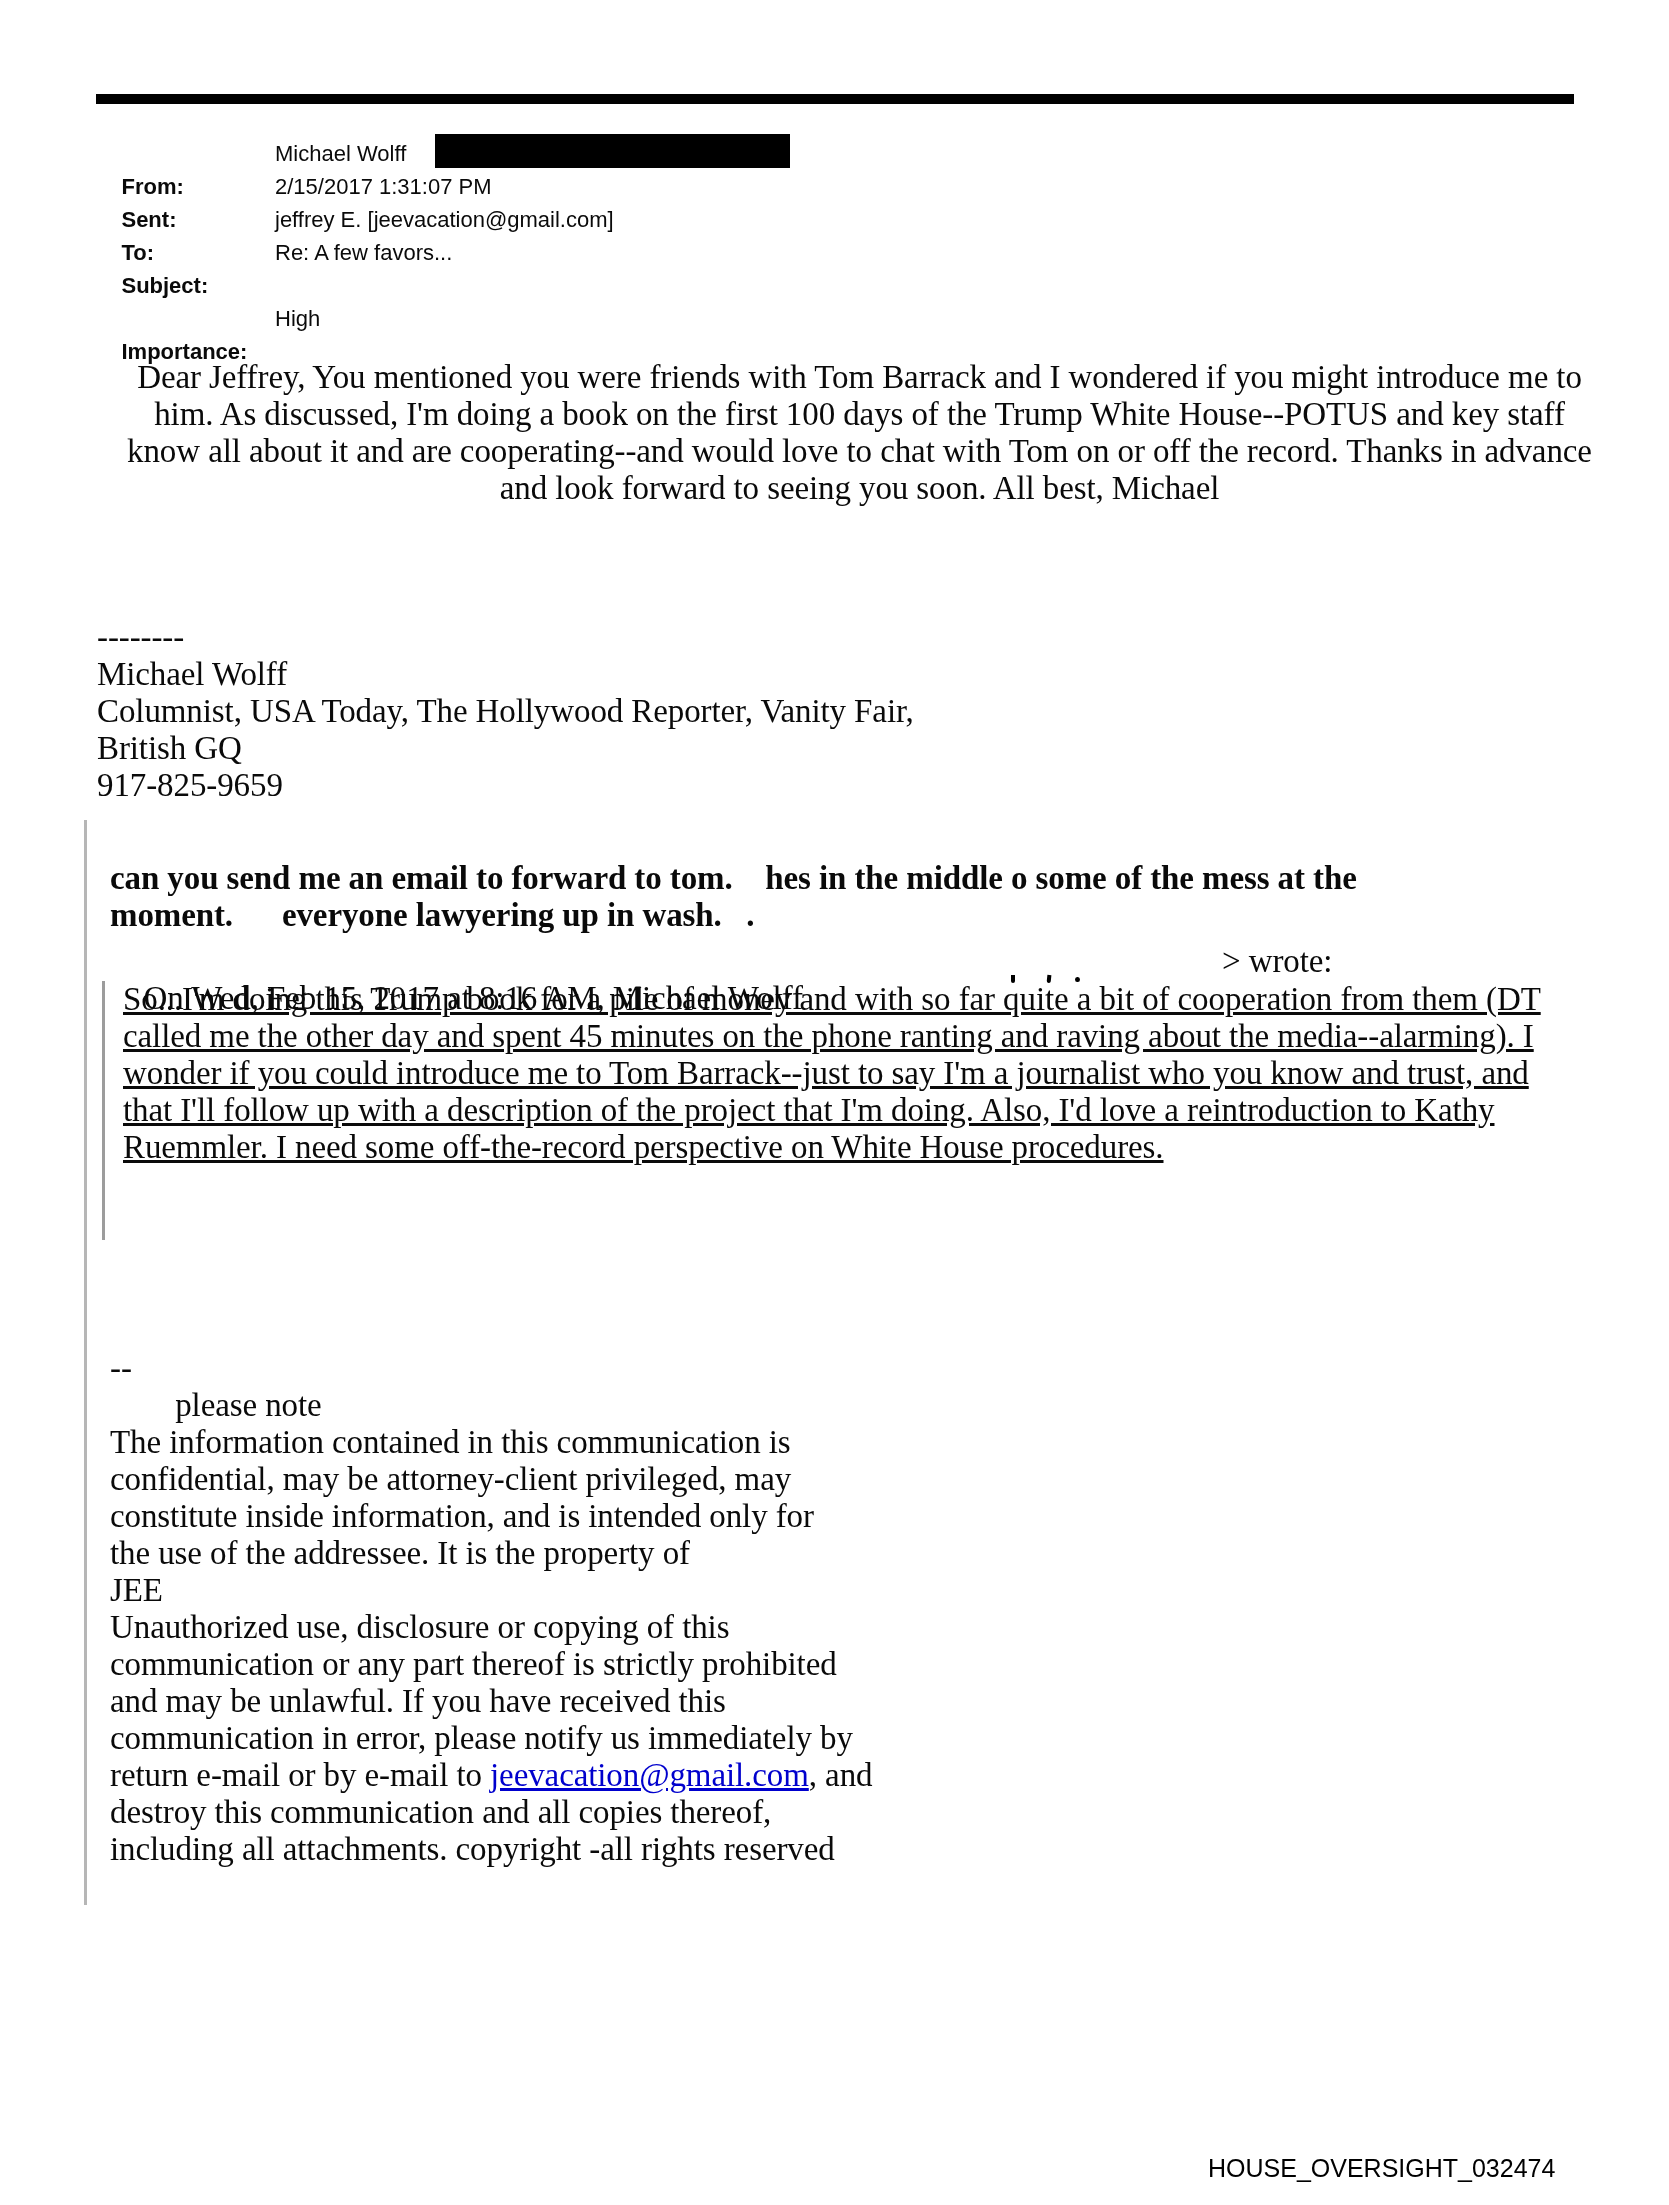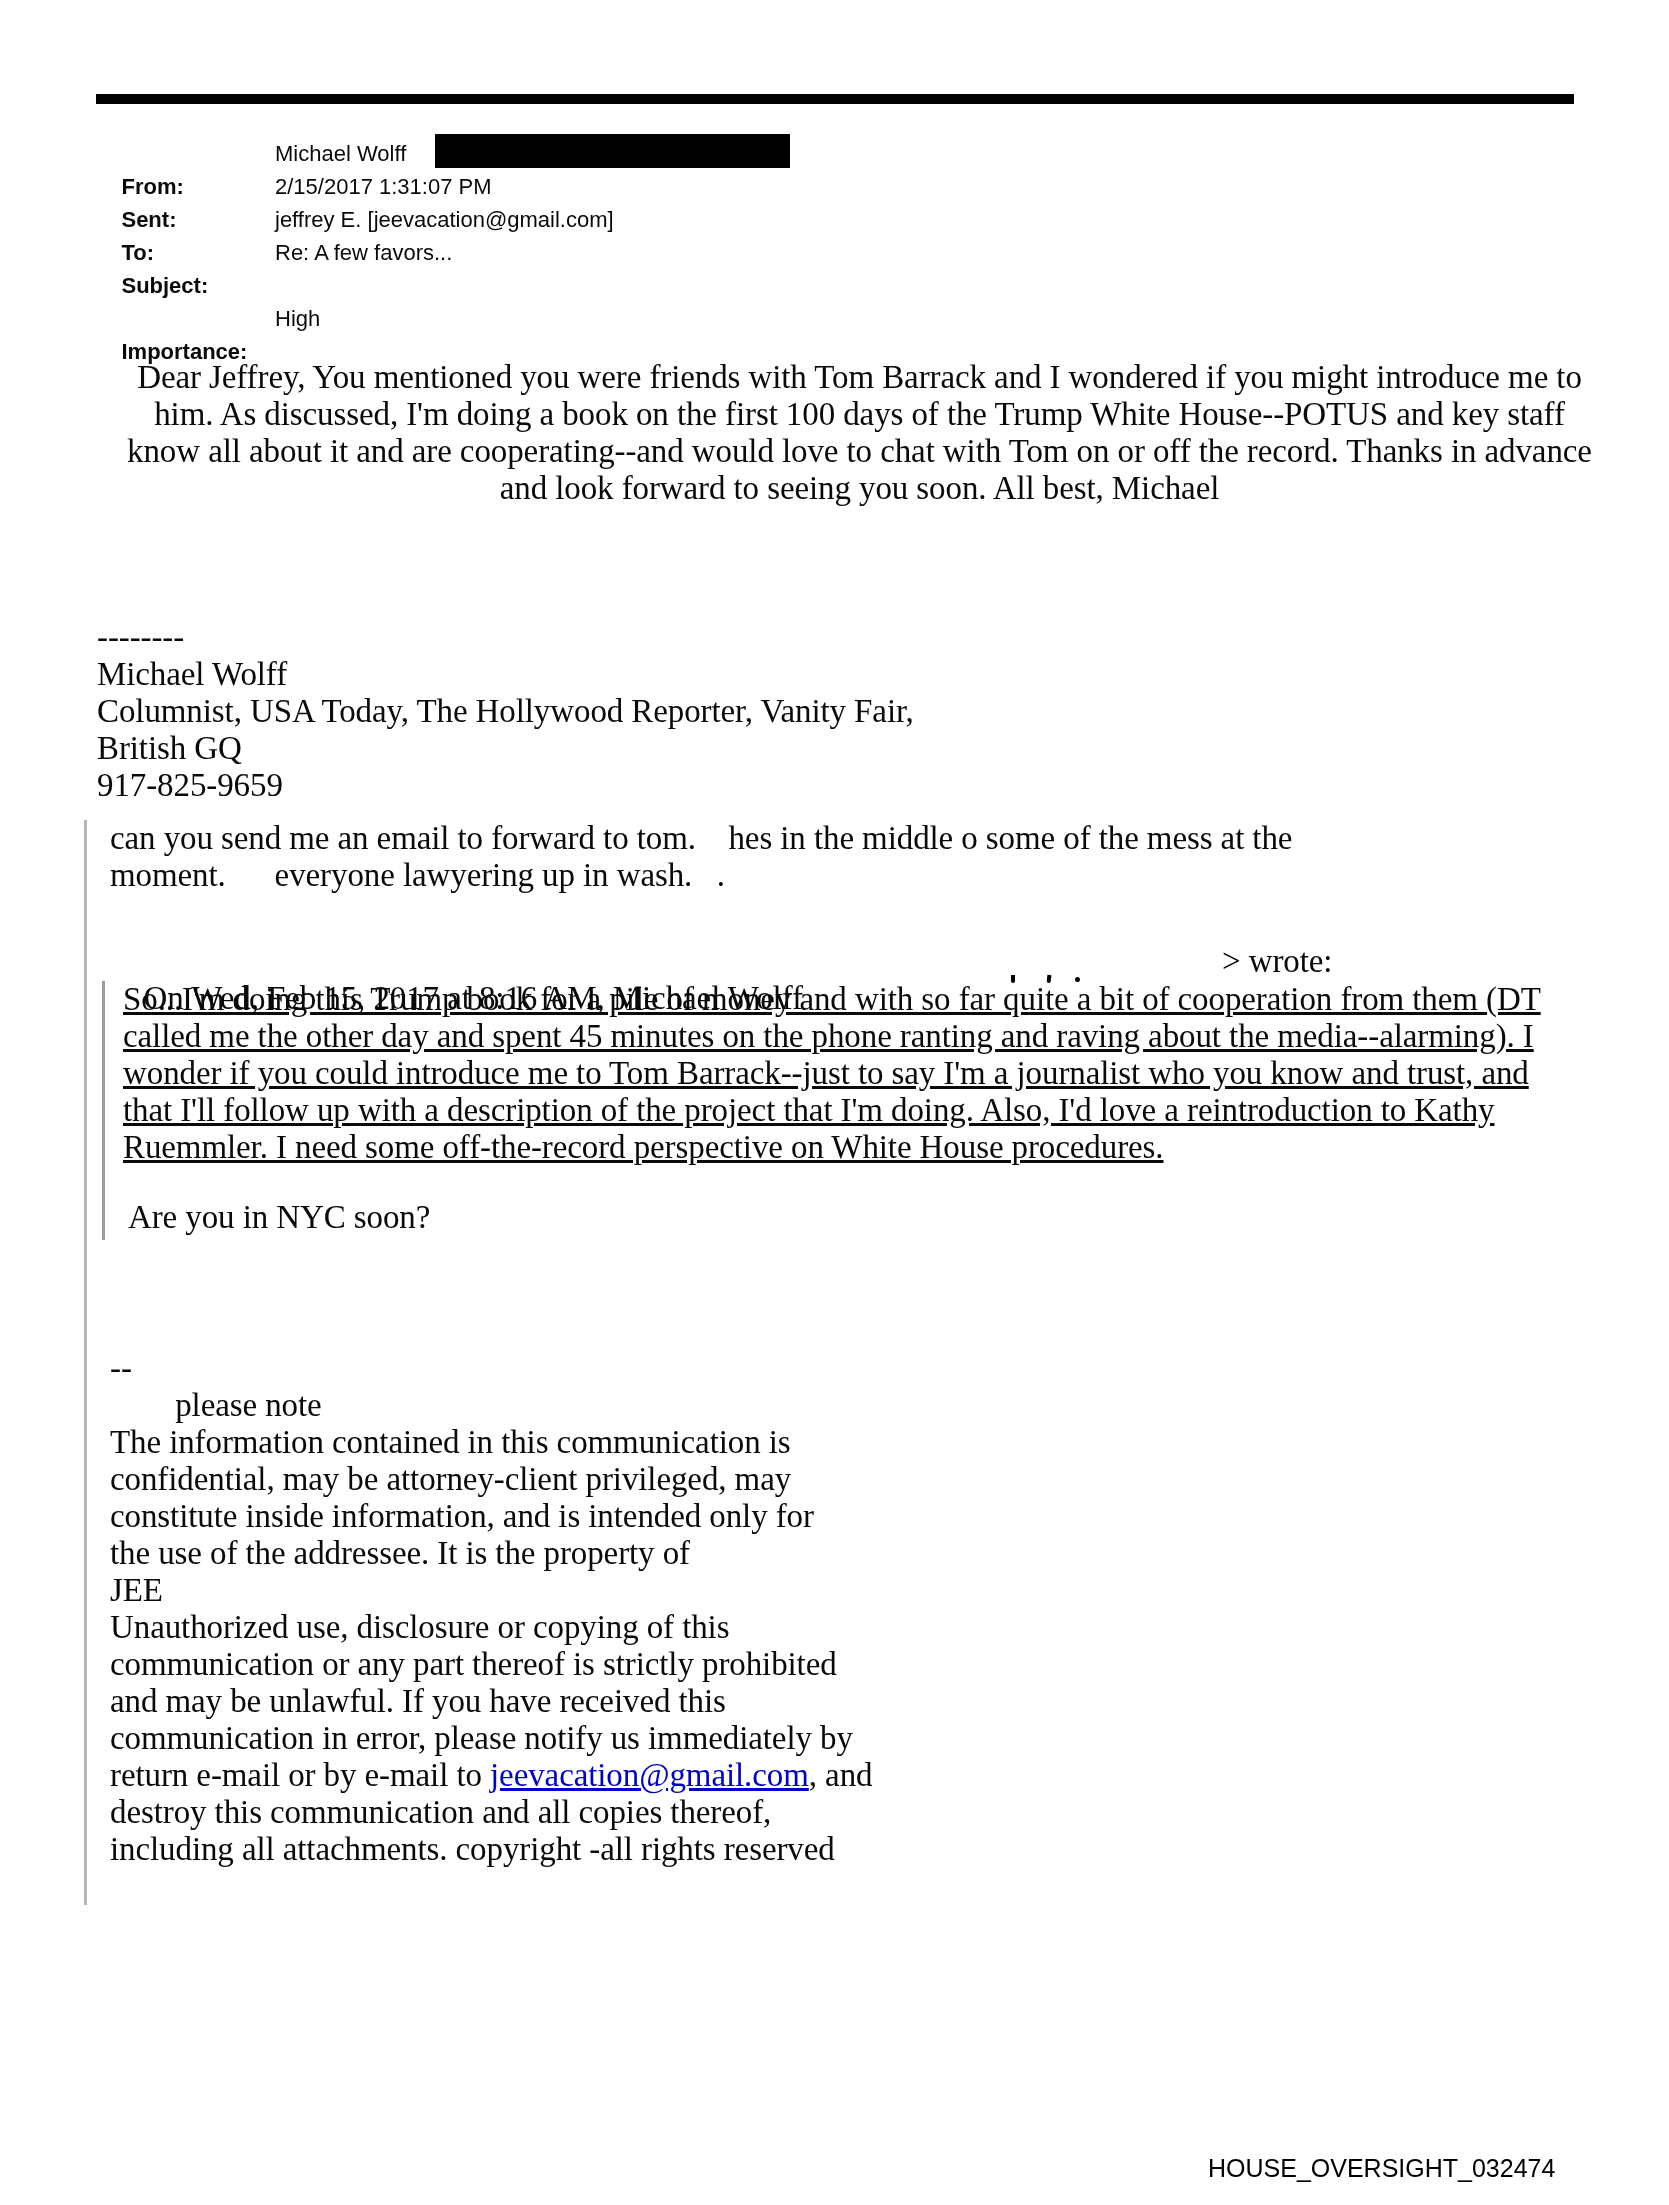--- a/index.html
+++ b/index.html
@@ -38,21 +38,21 @@
   .redaction{background:#000;}
   #redaction-from{left:435px;top:134px;width:355px;height:34px;}
   
   .serif{
     font-size:33px;line-height:37px;white-space:pre;
     letter-spacing:-0.1px;
   }
   #body-paragraph{left:97px;top:359px;width:1525px;text-align:center;}
   #signature{left:97px;top:619px;width:1525px;}
   #attribution-1{left:97px;top:783px;width:1525px;}
-  #quote1-text{left:110px;top:820px;width:1525px;}
+  #quote1-text{left:110px;top:860px;width:1525px;font-weight:bold;}
   #attribution-2{left:111px;top:943px;width:1525px;}
   #redaction-reply{left:670px;top:-10.5px;width:433px;height:43px;}
   #attr2-suffix{position:absolute;left:1111px;top:0;}
   #quote2-text{left:123px;top:981px;width:1519px;text-decoration:underline;}
   #quote2-question{left:128px;top:1199px;width:982px;}
   #tail-block{left:110px;top:1350px;width:982px;}
   
   .quote-bar{width:3.3px;}
   #quote-bar-outer{left:84px;top:820px;height:1085px;background:var(--bar-outer);}
   #quote-bar-inner{left:102px;top:981px;height:259px;background:var(--bar-inner);}
@@ -124,21 +124,20 @@
   </div>
   <div id="remnant-1" class="remnant"></div>
   <div id="remnant-2" class="remnant"></div>
   <div id="remnant-3" class="remnant"></div>
 
   <div id="quote2-text" class="abs serif">So...I'm doing this Trump book for a pile of money and with so far quite a bit of cooperation from them (DT
 called me the other day and spent 45 minutes on the phone ranting and raving about the media--alarming). I
 wonder if you could introduce me to Tom Barrack--just to say I'm a journalist who you know and trust, and
 that I'll follow up with a description of the project that I'm doing. Also, I'd love a reintroduction to Kathy
 Ruemmler. I need some off-the-record perspective on White House procedures.</div>
-  <div id="quote2-question" class="abs serif">Are you in NYC soon?</div>
 
   <div id="tail-block" class="abs serif"><span>--
         please note
 The information contained in this communication is
 confidential, may be attorney-client privileged, may
 constitute inside information, and is intended only for
 the use of the addressee. It is the property of
 JEE
 Unauthorized use, disclosure or copying of this
 communication or any part thereof is strictly prohibited

